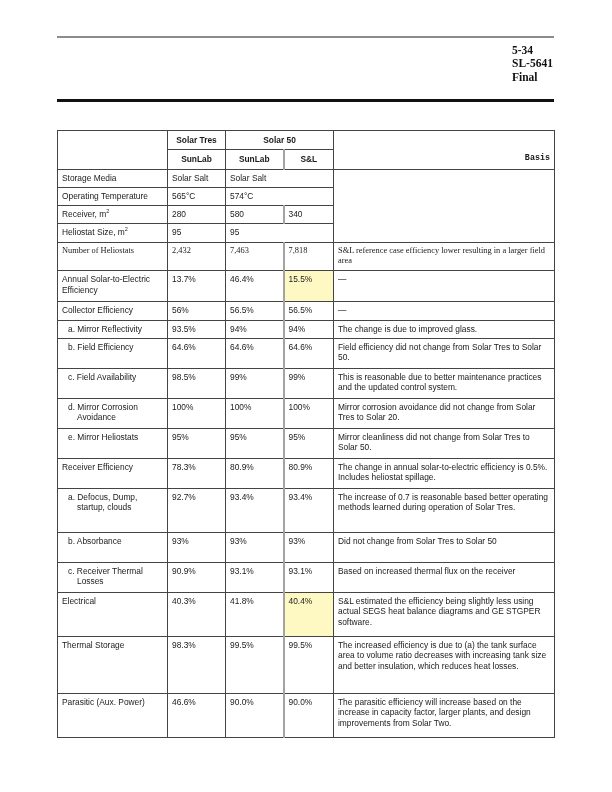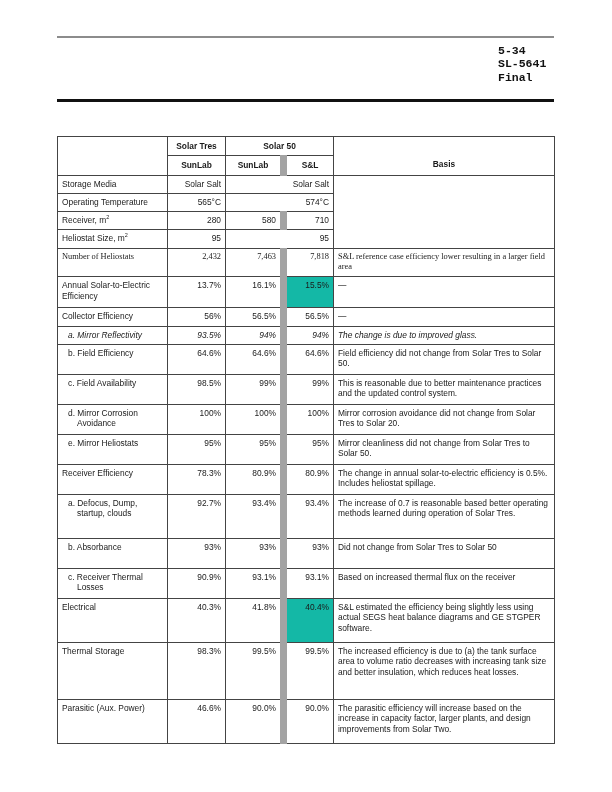--- a/index.html
+++ b/index.html
@@ -1,30 +1,30 @@
 <!DOCTYPE html>
 <html><head>
   <meta charset="utf-8">
   <style>
     html, body { margin: 0; padding: 0; background: #ffffff; }
     body { width: 612px; height: 792px; position: relative; overflow: hidden; font-family: "Liberation Sans", sans-serif; color: #1a1a1a; }
     .top-rule { position: absolute; left: 57px; top: 36px; width: 497px; height: 2px; background: #8c8c8c; }
-    .header-block { position: absolute; left: 498px; top: 44px; font-family: Liberation Mono, monospace; font-weight: bold; font-size: 11.5px; line-height: 13.3px; color: #111; }
+    .header-block { position: absolute; left: 512px; top: 44px; font-family: Liberation Serif, serif; font-weight: bold; font-size: 11.5px; line-height: 13.3px; color: #111; }
     .header-block div { white-space: nowrap; }
     .bottom-rule { position: absolute; left: 57px; top: 99px; width: 497px; height: 3px; background: #111; }
 
-    table.data { position: absolute; left: 57px; top: 136px; width: 497px; border-collapse: collapse; table-layout: fixed; font-size: 8.4px; line-height: 10.3px; }
+    table.data { position: absolute; left: 57px; top: 130px; width: 497px; border-collapse: collapse; table-layout: fixed; font-size: 8.4px; line-height: 10.3px; }
     table.data td { border: 1px solid #444; padding: 3px 4px 4px 4px; vertical-align: top; }
-    table.data td.num { text-align: right; }
-    table.data td.sl { border-left: 7px solid #a3a3a3; }
+    table.data td.num { text-align: left; }
+    table.data td.sl { border-left: 2px solid #a3a3a3; }
     table.data td.hdr { font-weight: bold; text-align: center; vertical-align: middle; padding: 4px 2px; }
-    table.data td.basis-hdr { font-weight: bold; vertical-align: bottom; text-align: center; padding-bottom: 5px; }
+    table.data td.basis-hdr { font-weight: bold; vertical-align: bottom; text-align: right; padding-bottom: 5px; font-family: Liberation Mono, monospace; }
     table.data td.sub { padding-left: 10px; }
     table.data td.sub .wrap { display: block; padding-left: 9px; text-indent: -9px; }
-    table.data td.shaded { background: #14b8a6; }
+    table.data td.shaded { background: #fef9c3; }
     col.c1 { width: 110px; }
     col.c2 { width: 58px; }
     col.c3 { width: 58px; }
     col.c4 { width: 50px; }
     col.c5 { width: 221px; }
     sup { font-size: 5.5px; line-height: 0; vertical-align: super; }
   </style>
 </head>
 <body>
 
@@ -64,49 +64,49 @@
     </tr>
     <tr>
       <td>Operating Temperature</td>
       <td class="num">565°C</td>
       <td class="num" colspan="2">574°C</td>
     </tr>
     <tr>
       <td><span>Receiver, m</span><sup>2</sup></td>
       <td class="num">280</td>
       <td class="num">580</td>
-      <td class="num sl">710</td>
+      <td class="num sl">340</td>
     </tr>
     <tr>
       <td><span>Heliostat Size, m</span><sup>2</sup></td>
       <td class="num">95</td>
       <td class="num" colspan="2">95</td>
     </tr>
   <tr style="height: 27px; font-family: Liberation Serif, serif;">
         <td>Number of Heliostats</td>
         <td class="num">2,432</td>
         <td class="num">7,463</td>
         <td class="num sl">7,818</td>
         <td>S&amp;L reference case efficiency lower resulting in a larger field area</td>
       </tr>
       <tr style="height: 31px;">
         <td>Annual Solar-to-Electric Efficiency</td>
         <td class="num">13.7%</td>
-        <td class="num">16.1%</td>
+        <td class="num">46.4%</td>
         <td class="num sl shaded">15.5%</td>
         <td>—</td>
       </tr>
       <tr style="height: 18px;">
         <td>Collector Efficiency</td>
         <td class="num">56%</td>
         <td class="num">56.5%</td>
         <td class="num sl">56.5%</td>
         <td>—</td>
       </tr>
-      <tr style="height: 18px; font-style: italic;">
+      <tr style="height: 18px;">
         <td class="sub">
           <span class="wrap">a. Mirror Reflectivity</span>
         </td>
         <td class="num">93.5%</td>
         <td class="num">94%</td>
         <td class="num sl">94%</td>
         <td>The change is due to improved glass.</td>
       </tr>
       <tr style="height: 30px;">
         <td class="sub">

